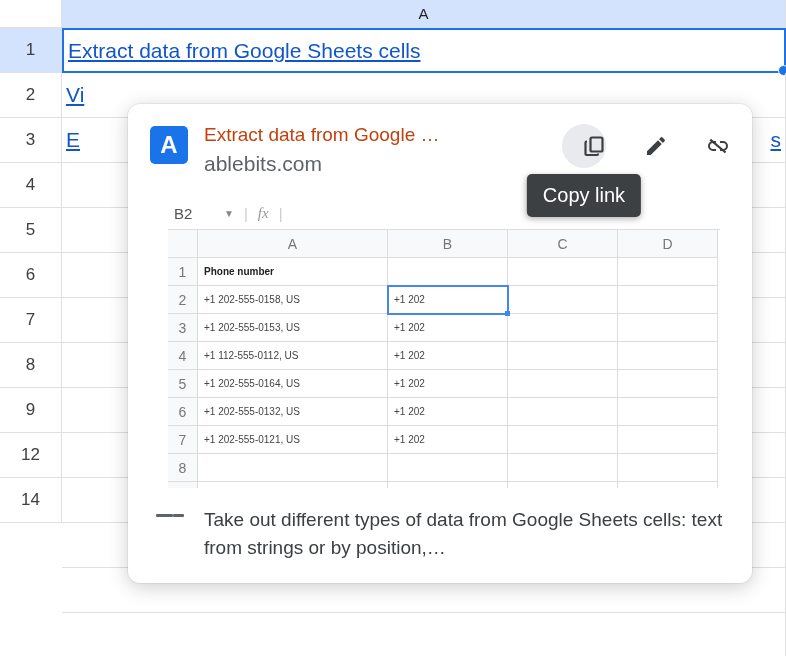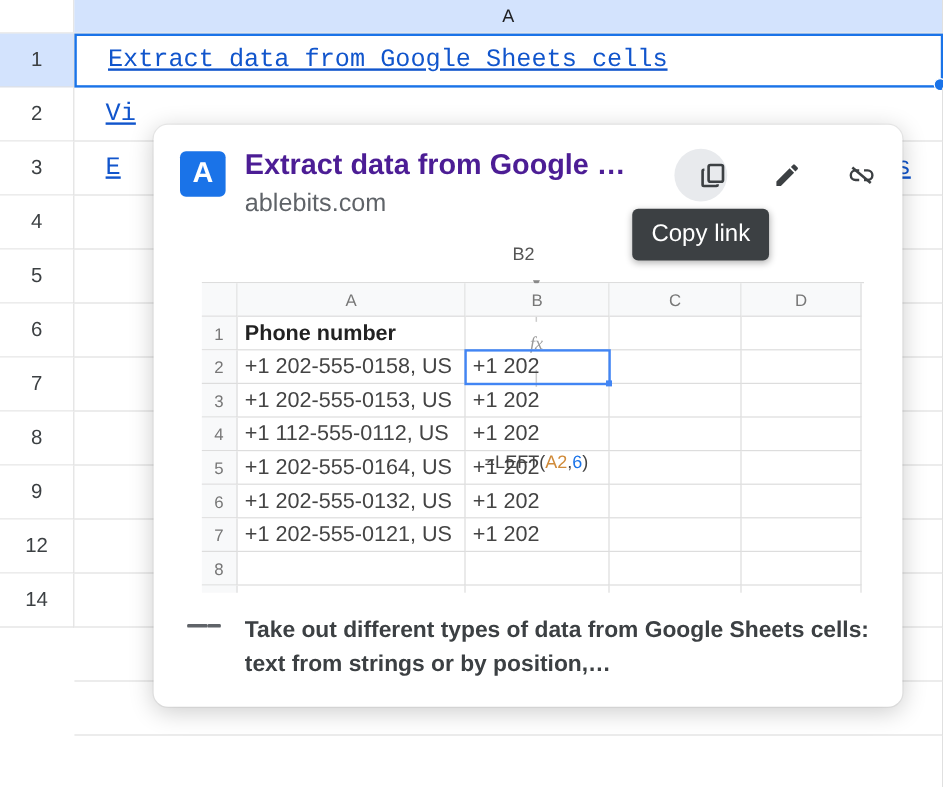--- a/index.html
+++ b/index.html
@@ -57,26 +57,25 @@
     flex: 1;
     display: flex;
     flex-direction: column;
   }
   .cell {
     height: 45px;
     border-bottom: 1px solid #e0e0e0;
     border-right: 1px solid #e0e0e0;
     display: flex;
     align-items: center;
-    padding: 0 26px;
+    padding: 0 4px;
     font-size: 21px;
     color: #1155cc;
     text-decoration: underline;
     position: relative;
-    font-family: Liberation Mono, monospace;
   }
   .cell.selected {
     border: 2px solid #1a73e8;
     height: 45px;
   }
   .cell.selected::after {
     content: '';
     position: absolute;
     right: -5px;
     bottom: -5px;
@@ -112,27 +111,27 @@
     display: flex;
     align-items: center;
     justify-content: center;
     font-size: 24px;
     font-weight: 700;
     flex-shrink: 0;
     margin-top: 2px;
   }
   .title-block { flex: 1; min-width: 0; }
   .card-title {
-    font-size: 24px;
-    color: #4c1d95;
+    font-size: 19px;
+    color: #c2410c;
     white-space: nowrap;
     overflow: hidden;
     text-overflow: ellipsis;
     margin-bottom: 6px;
-    font-weight: 700;
+    font-weight: 400;
   }
   .card-domain {
     font-size: 21px;
     color: #5f6368;
   }
   .card-actions {
     display: flex;
     gap: 18px;
     align-items: center;
     margin-left: 8px;
@@ -177,38 +176,37 @@
     color: #555;
     font-size: 15px;
   }
   .mini-formula {
     display: flex;
     align-items: center;
     height: 32px;
     gap: 10px;
     padding-left: 6px;
     border-bottom: 1px solid #ddd;
-    flex-direction: column;
   }
   .mini-formula .ref { font-weight: 500; width: 40px; }
   .mini-formula .drop { font-size: 10px; color: #888; }
   .mini-formula .fx { font-style: italic; color: #999; font-family: serif; }
   .mini-formula .sep { color: #ccc; }
   .mini-formula .formula-text { color: #444; margin-top: 44px; }
   .mini-formula .formula-text .ref-arg { color: #d08b3a; }
   .mini-formula .formula-text .num-arg { color: #1a73e8; }
   .mini-grid { display: grid; grid-template-columns: 30px 190px 120px 110px 100px; }
   .mini-grid > div {
     border-right: 1px solid #ddd;
     border-bottom: 1px solid #ddd;
     height: 28px;
     display: flex;
     align-items: center;
     padding: 0 6px;
-    font-size: 18px;
+    font-size: 10px;
     color: #444;
   }
   .mini-grid .h { background: #f8f9fa; justify-content: center; color: #777; font-size: 14px; }
   .mini-grid .rh { background: #f8f9fa; justify-content: center; color: #777; font-size: 14px; }
   .mini-grid .bold { font-weight: 700; color: #222; }
   .mini-sel { outline: 2px solid #4285f4; outline-offset: -1px; position: relative; }
   .mini-sel::after {
     content:''; position:absolute; right:-3px; bottom:-3px;
     width:5px; height:5px; background:#4285f4;
   }
@@ -227,21 +225,20 @@
     justify-content: center;
     padding-top: 6px;
     flex-shrink: 0;
   }
   .desc-icon .line { width: 18px; height: 3px; background: #5f6368; margin: 2px 0; border-radius: 1px; }
   .desc-icon .line.short { width: 12px; }
   .desc-text {
     font-size: 19px;
     color: #3c4043;
     line-height: 1.45;
-    font-weight: bold;
   }
 </style>
 </head>
 <body>
 
 <div class="col-headers">
   <div class="corner"></div>
   <div class="col-header">A</div>
 </div>
 

